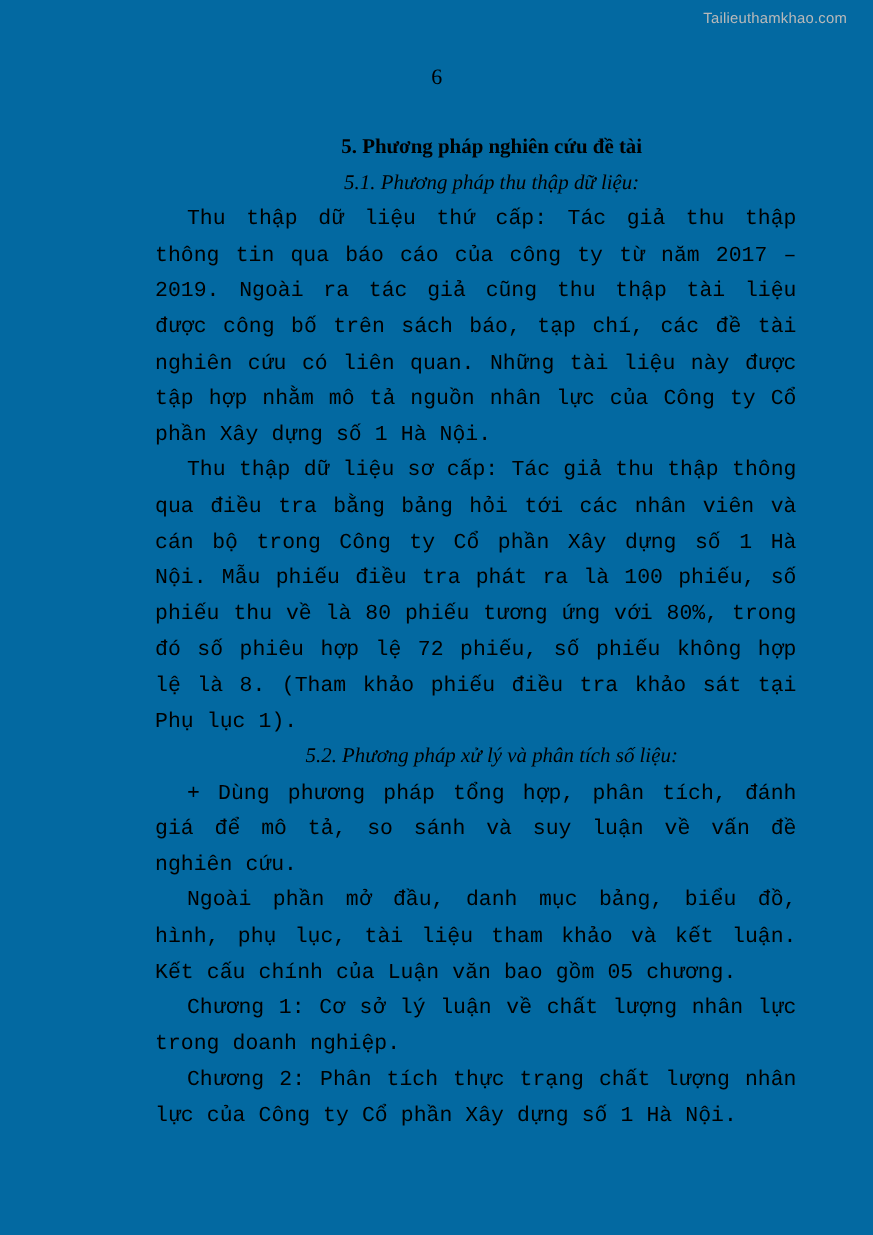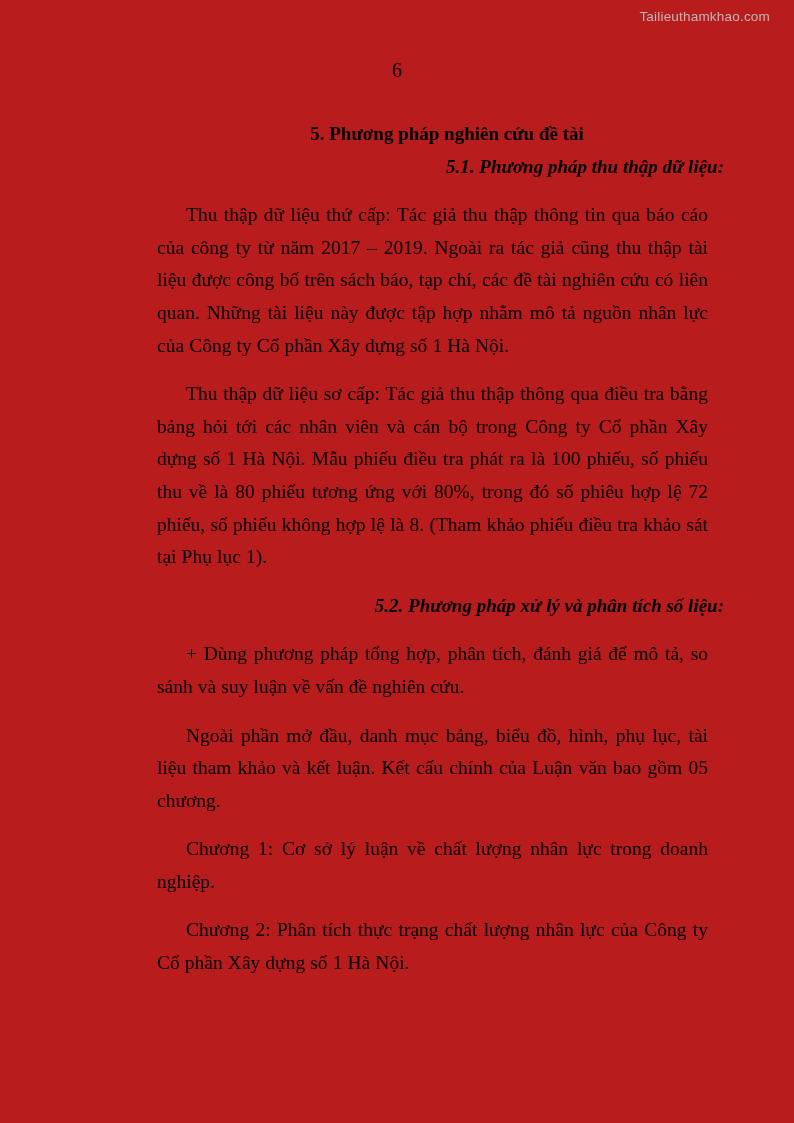--- a/index.html
+++ b/index.html
@@ -4,21 +4,21 @@
 <style>
   html, body {
     margin: 0;
     padding: 0;
     background: #ffffff;
   }
   .page {
     position: relative;
     width: 794px;
     height: 1123px;
-    background: #b91c1c;
+    background: #0369a1;
     overflow: hidden;
     font-family: "Liberation Serif", "DejaVu Serif", serif;
     color: #000000;
     box-sizing: border-box;
   }
   
   .watermark {
     position: absolute;
     top: 9px;
     right: 24px;
@@ -39,44 +39,45 @@
     line-height: 26px;
   }
   
   .content {
     position: absolute;
     left: 141px;
     top: 118px;
     width: 583px;
   }
   p.para {
-    margin: 16px;
+    margin: 0;
     font-size: 19.5px;
     line-height: 32.6px;
     text-align: justify;
     text-justify: inter-word;
     text-indent: 29px;
     word-spacing: 0.2px;
+    font-family: Liberation Mono, monospace;
   }
   h2.heading {
     margin: 0;
     font-size: 19px;
     line-height: 32.6px;
     font-weight: bold;
     text-indent: 29px;
     text-align: center;
   }
   h3.subheading {
     margin: 0;
     font-size: 19px;
     line-height: 32.6px;
-    font-weight: bold;
+    font-weight: normal;
     font-style: italic;
     text-indent: 29px;
-    text-align: right;
+    text-align: center;
   }
   .para:last-child { }
 </style>
 </head>
 <body>
 
 <div class="page">
 
   <div class="watermark">Tailieuthamkhao.com</div>
 

